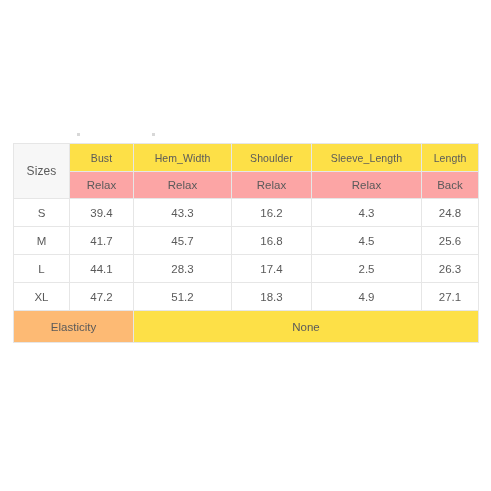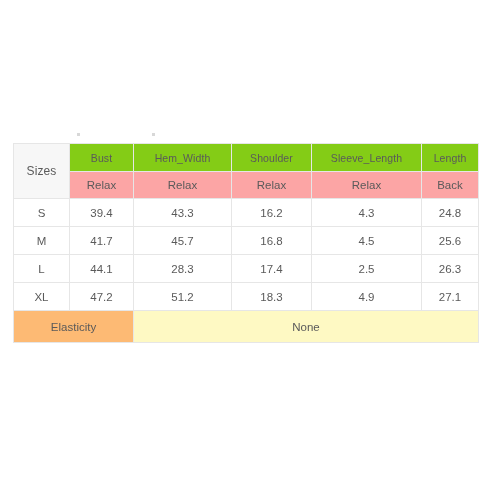--- a/index.html
+++ b/index.html
@@ -68,21 +68,21 @@
   
   col.c-sizes  { width: 56px; }
   col.c-1      { width: 64px; }
   col.c-2      { width: 98px; }
   col.c-3      { width: 80px; }
   col.c-4      { width: 110px; }
   col.c-5      { width: 57px; }
 
   
   .hdr-main {
-    background: #84cc16;
+    background: #fde047;
     font-weight: bold;
     font-size: 10.5px;
     color: #4a4a4a;
     height: 27px;
     letter-spacing: 0.1px;
   }
   .hdr-sizes {
     background: #f7f7f7;
     font-weight: bold;
     font-size: 12px;
@@ -106,21 +106,21 @@
   .foot-label {
     font-size: 11.5px;
     color: #5d5d5d;
     height: 31px;
     background: #fdba74;
   }
   .foot-value {
     font-size: 11.5px;
     color: #5d5d5d;
     height: 31px;
-    background: #fef9c3;
+    background: #fde047;
   }
 </style>
 </head>
 <body>
 
 <div class="page">
 
   <div class="ghost-marks">
     <span class="ghost-mark m1"></span>
     <span class="ghost-mark m2"></span>

